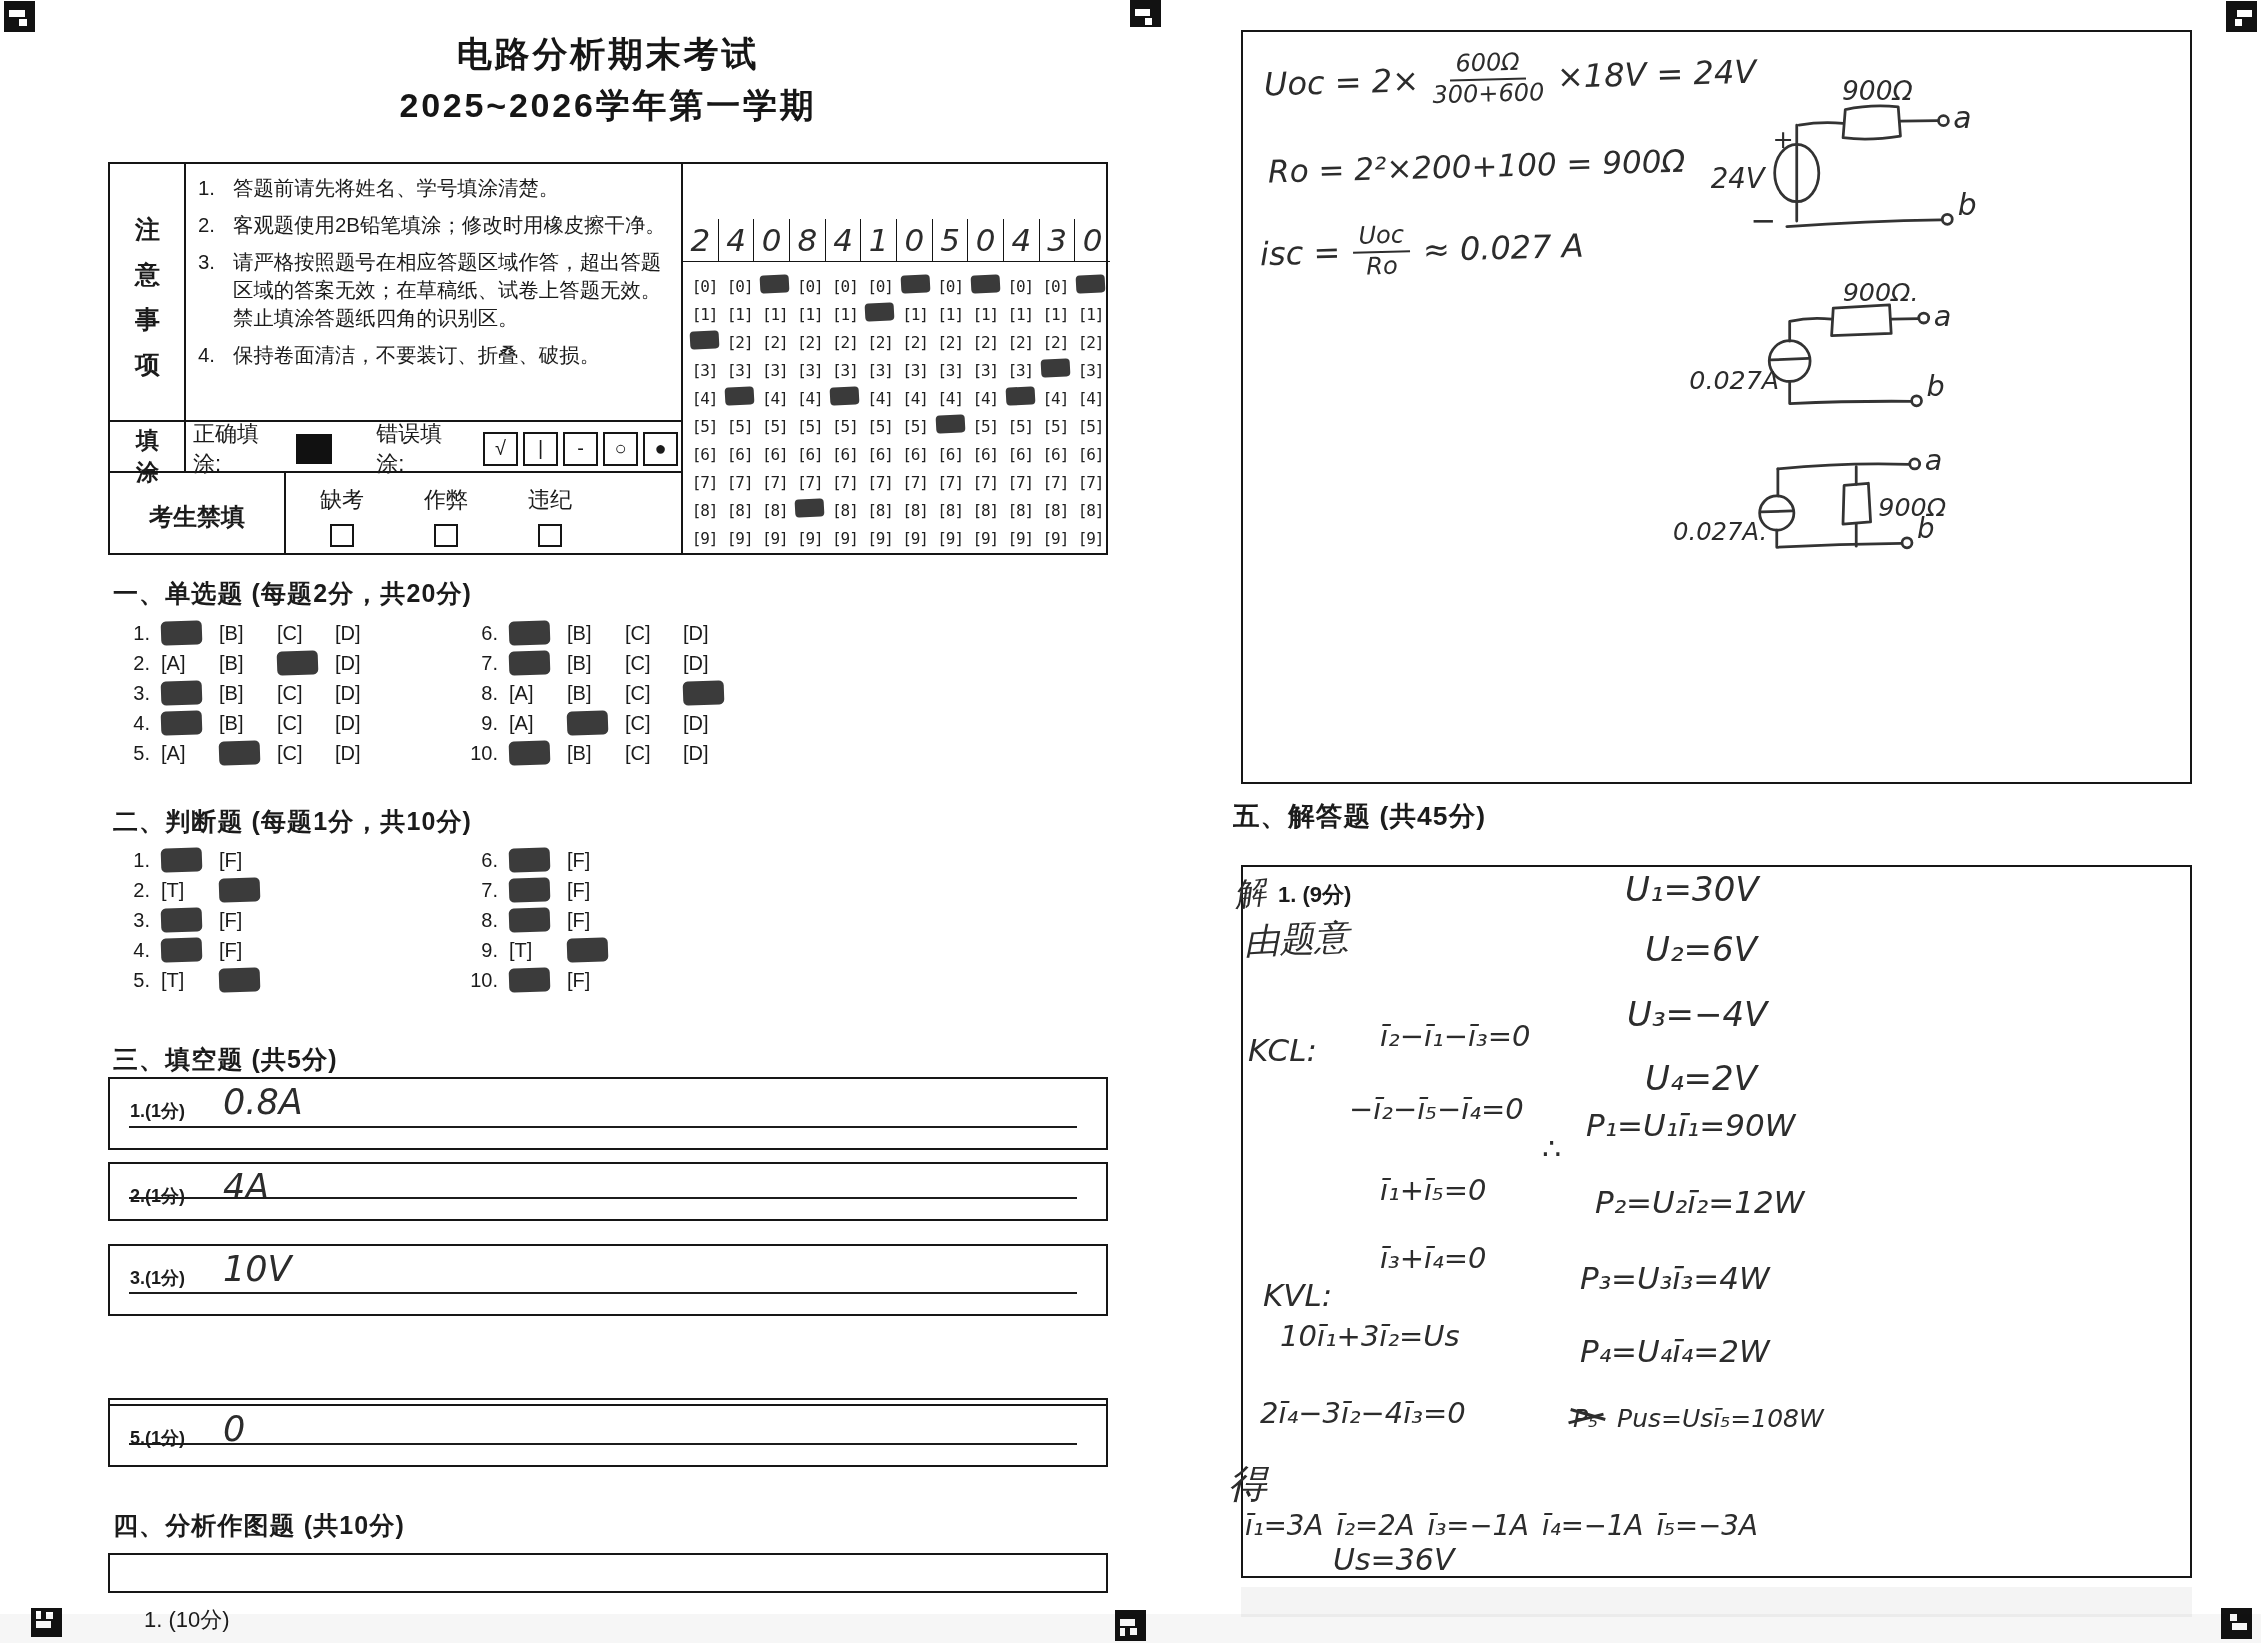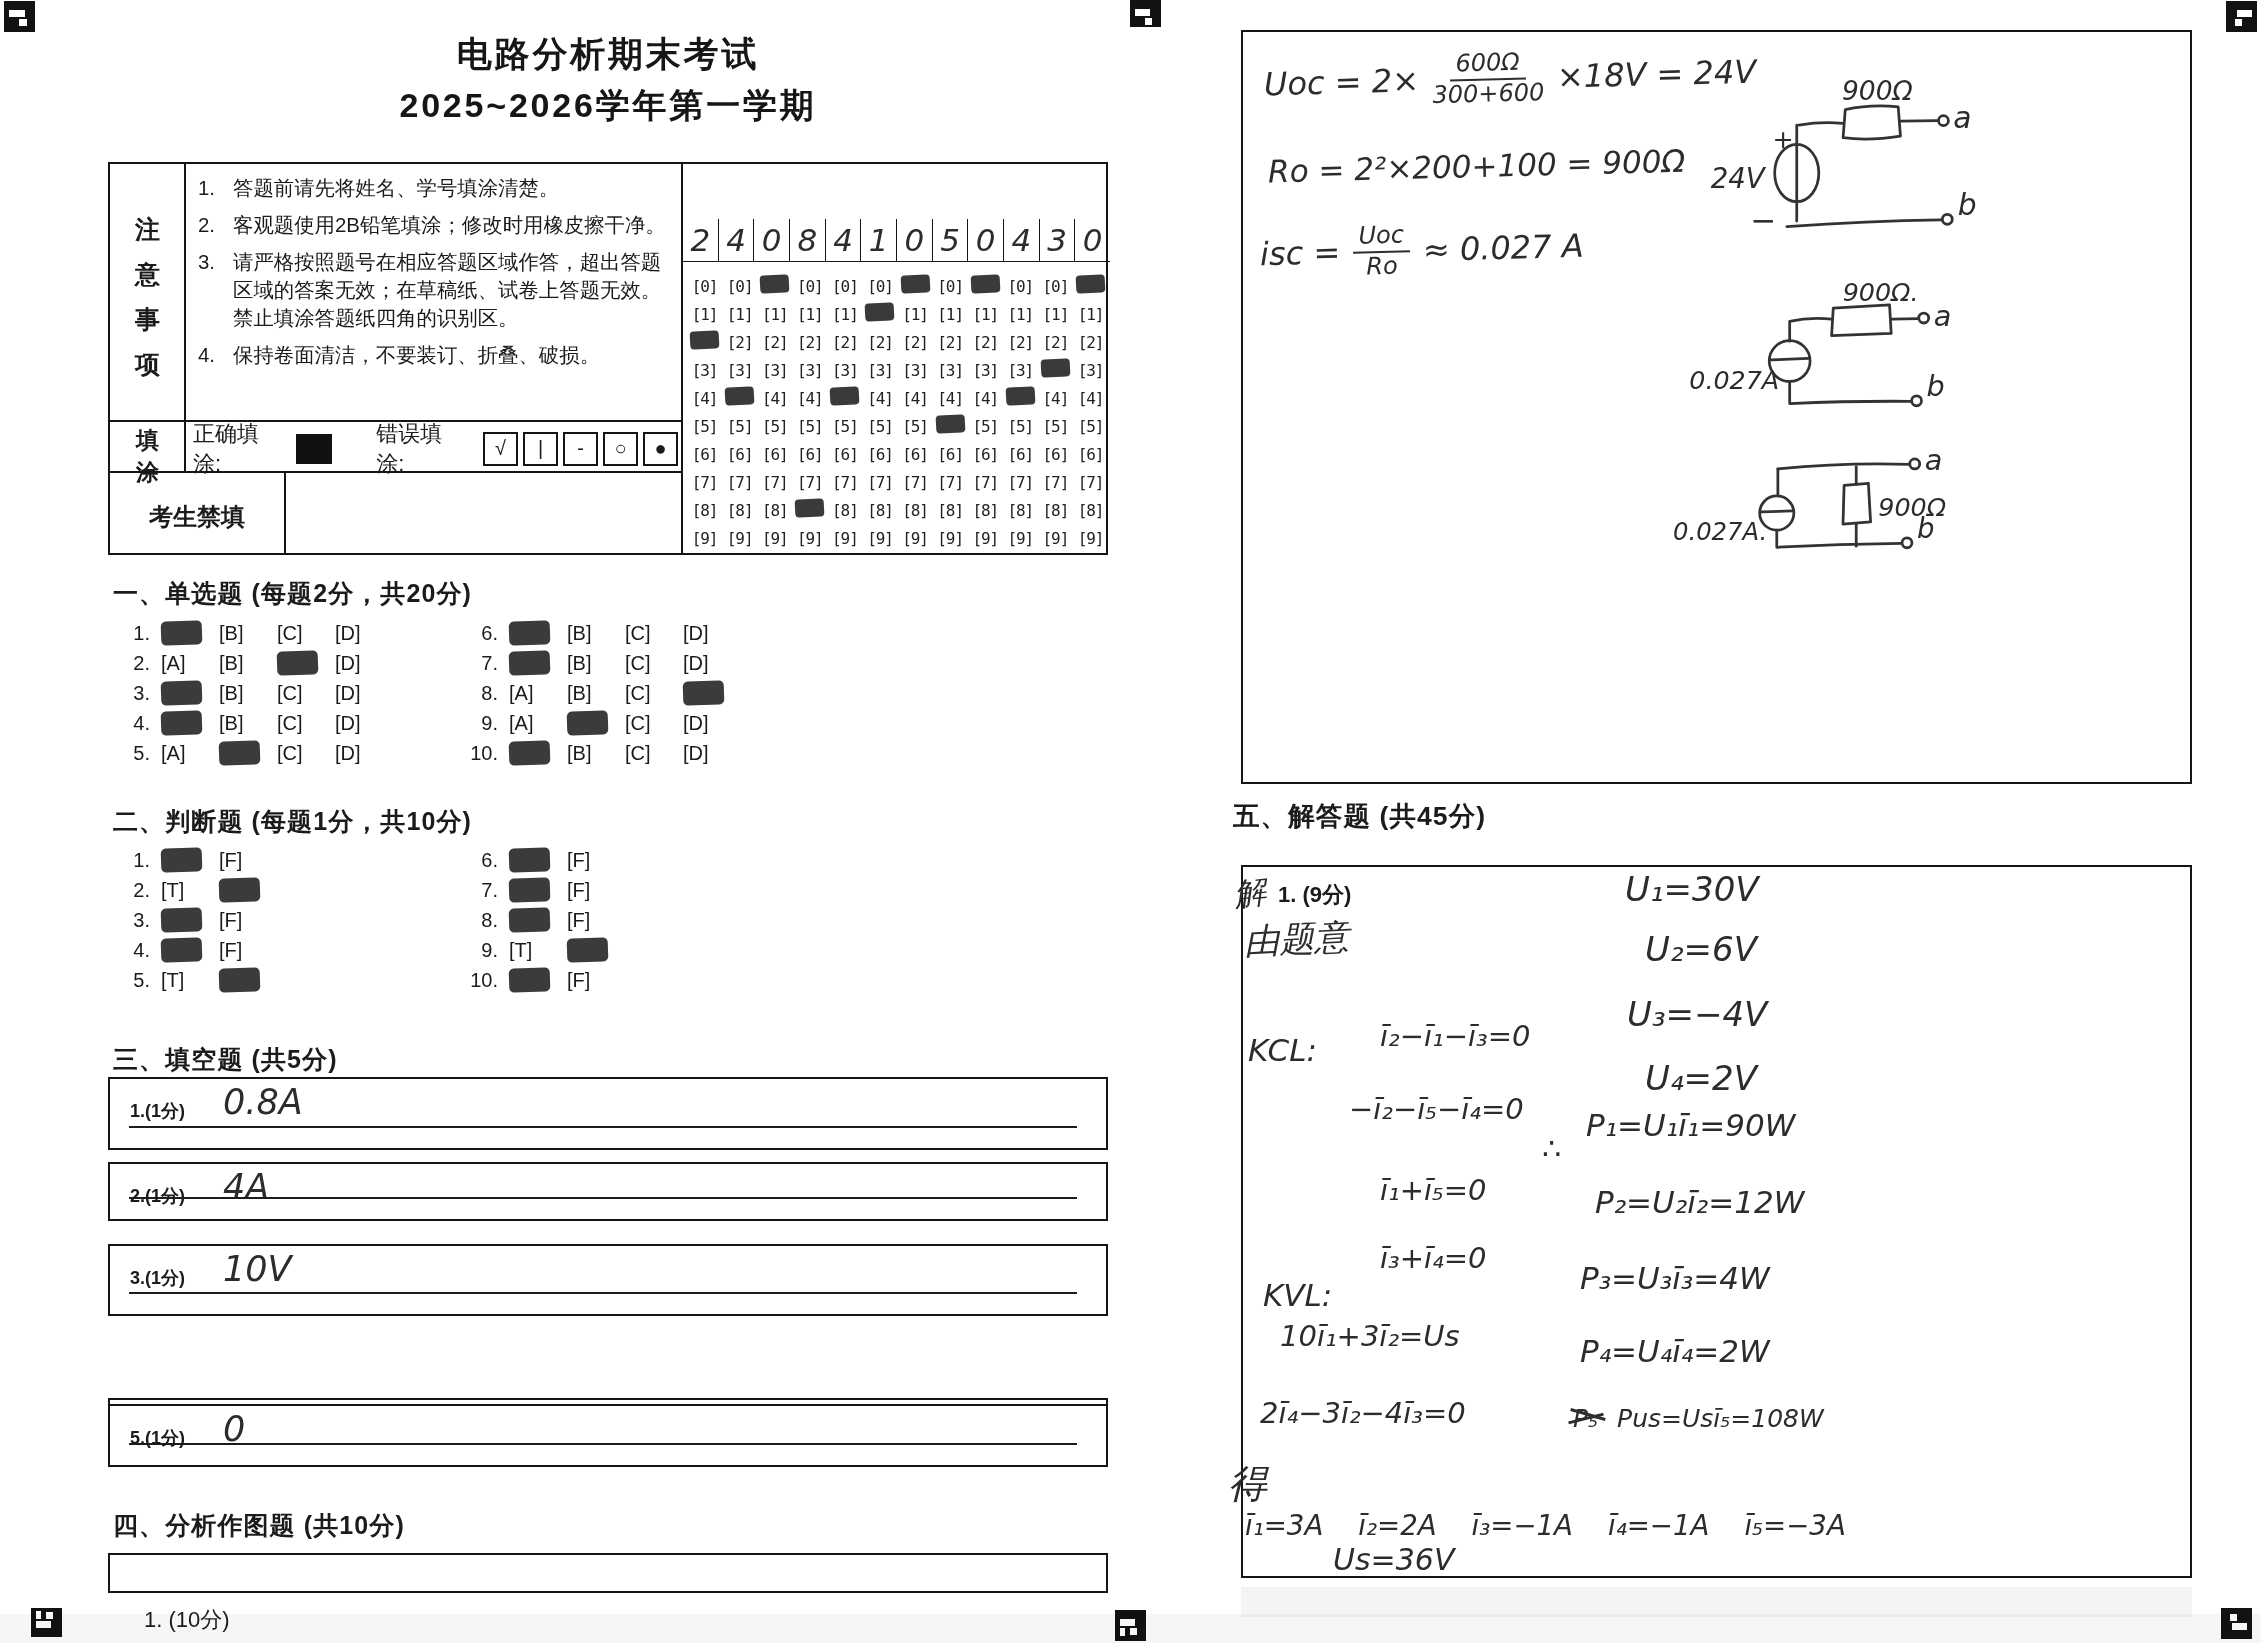--- a/index.html
+++ b/index.html
@@ -114,21 +114,21 @@
   .u-2 { left:1627px; top:986px; } .u-3 { left:1645px; top:1050px; }
   #therefore { left:1542px; top:1131px; font-size:30px; }
   .p-val { position:absolute; font-size:31px; }
   .p-0 { left:1586px; top:1107px;text-align:right; } .p-1 { left:1595px; top:1184px; }
   .p-2 { left:1580px; top:1260px; } .p-3 { left:1580px; top:1333px; }
   #pus-row { position:absolute; left:1573px; top:1404px; display:flex; gap:19px; font-size:25px; align-items:center; }
   .strike { position:relative; display:inline-block; }
   .strike::after { content:""; position:absolute; left:-5.5px; right:-5.5px; top:46%; height:2.8px; background:#2d2d2d; transform:rotate(-14deg); }
   .strike::before { content:""; position:absolute; left:-3.3px; right:-7.7px; top:30%; height:2.8px; background:#2d2d2d; transform:rotate(16deg); }
   #result-de { left:1228px; top:1457px; font-size:39px; }
-  #currents { position:absolute; left:1245px; top:1509px; display:flex; gap:35px; font-size:27.6px; }
+  #currents { position:absolute; left:1245px; top:1509px; display:flex; gap:13px; font-size:27.6px; }
   #us-val { left:1333px; top:1542px; font-size:30px; }
 </style>
 </head>
 <body>
 
 <div id="root">
 
   <div class="fiducial" id="fid-tl">
       <div class="fb1"></div>
       <div class="fb2"></div>
@@ -202,20 +202,34 @@
       <span id="wrong-marks">
           <span class="mark-box">√</span>
           <span class="mark-box">|</span>
           <span class="mark-box">-</span>
           <span class="mark-box">○</span>
           <span class="mark-box">●</span>
         </span>
     </div>
 
     <div id="forbidden-label">考生禁填</div>
+    <div id="forbidden-items">
+        <div class="forb-item">
+          <span class="forb-word">缺考</span>
+          <span class="forb-box"></span>
+        </div>
+        <div class="forb-item">
+          <span class="forb-word">作弊</span>
+          <span class="forb-box"></span>
+        </div>
+        <div class="forb-item">
+          <span class="forb-word">违纪</span>
+          <span class="forb-box"></span>
+        </div>
+      </div>
 
     <div id="sid-digits">
         <div class="sid-cell">
           <span class="hw sid-digit">2</span>
         </div>
         <div class="sid-cell">
           <span class="hw sid-digit">4</span>
         </div>
         <div class="sid-cell">
           <span class="hw sid-digit">0</span>

